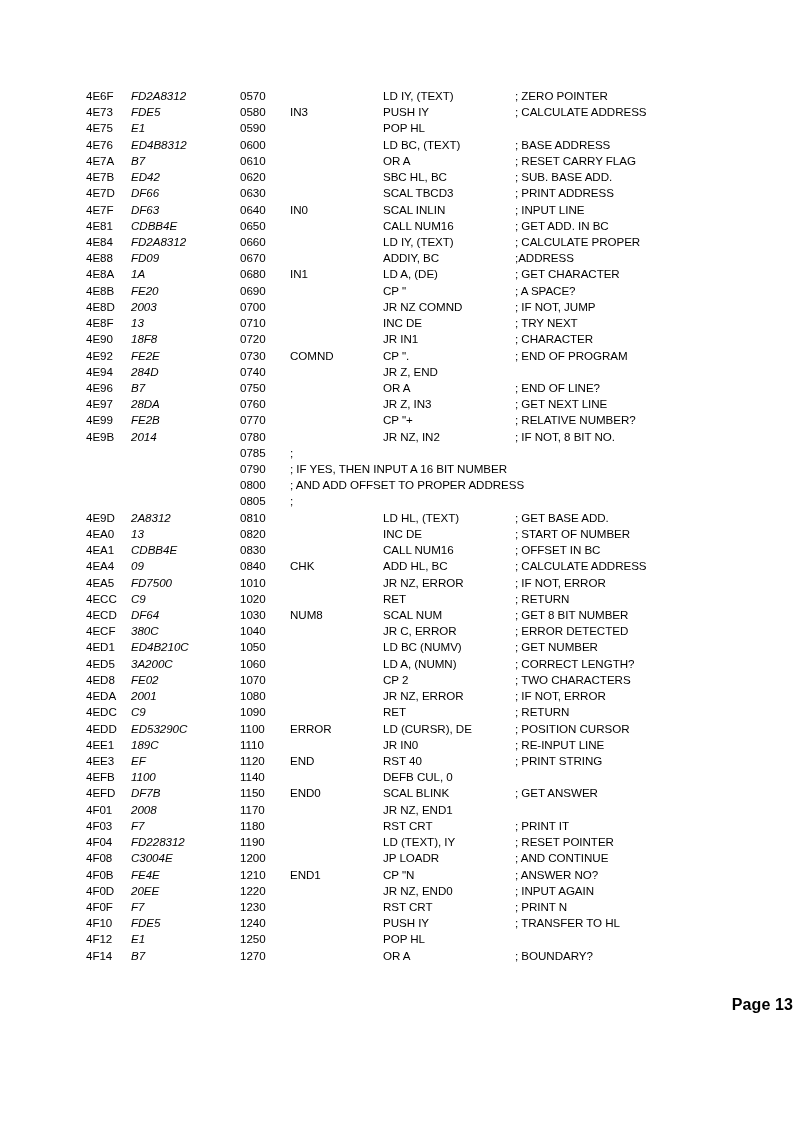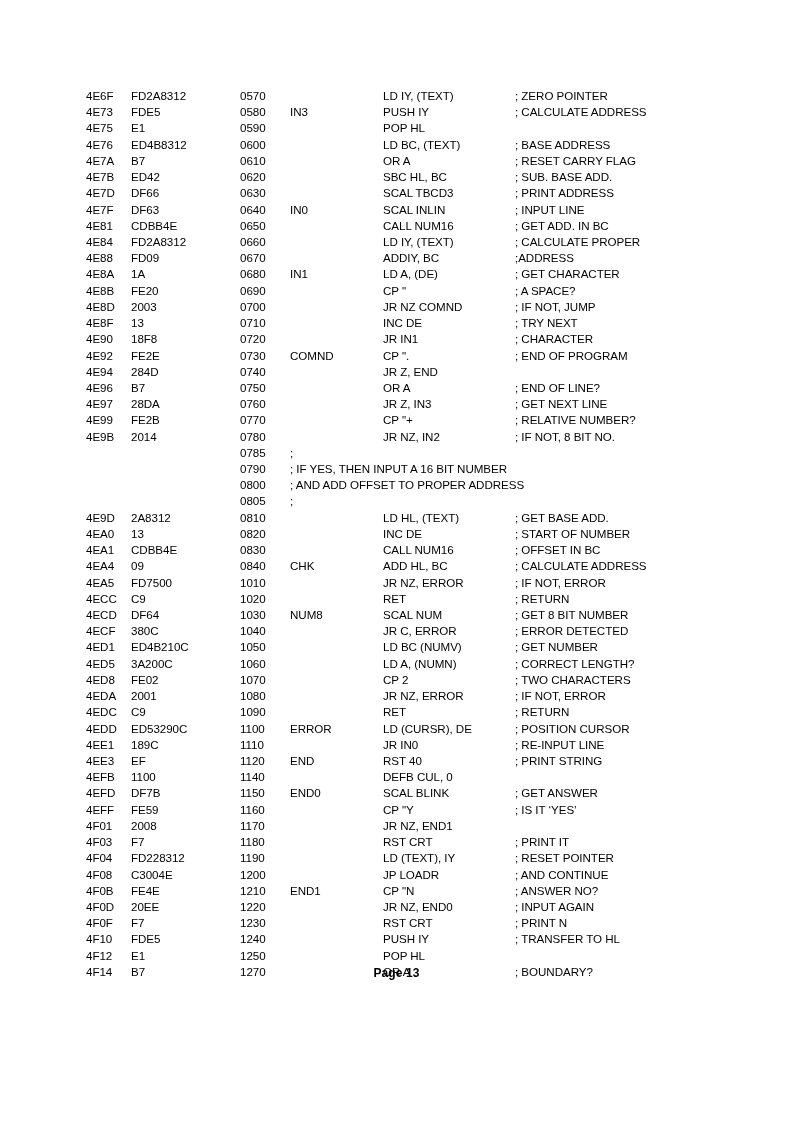--- a/index.html
+++ b/index.html
@@ -37,35 +37,35 @@
     white-space: nowrap;
     font-size: 11.6px;
     letter-spacing: -0.05px;
   }
   .line > span {
     position: absolute;
     top: 0;
     white-space: pre;
   }
   .c-addr   { left: 0px; }
-  .c-hex    { left: 45px; }
+  .c-hex    { left: 45px; font-style: italic; }
   .c-num    { left: 154px; }
   .c-label  { left: 204px; }
   .c-mnem   { left: 297px; }
   .c-cmt    { left: 429px; }
   
   .c-full   { left: 204px; }
 
   #footer {
     position: absolute;
     left: 0;
-    top: 966px;
+    top: 996px;
     width: 793px;
-    text-align: center;
-    font-size: 12px;
+    text-align: right;
+    font-size: 16px;
     font-weight: bold;
     letter-spacing: 0.1px;
   }
 </style>
 </head>
 <body>
 
 <div id="page">
 
   <div id="listing">
@@ -365,27 +365,20 @@
       </div>
       <div class="line">
         <span class="c-addr">4EFD</span>
         <span class="c-hex">DF7B</span>
         <span class="c-num">1150</span>
         <span class="c-label">END0</span>
         <span class="c-mnem">SCAL BLINK</span>
         <span class="c-cmt">; GET ANSWER</span>
       </div>
       <div class="line">
-        <span class="c-addr">4EFF</span>
-        <span class="c-hex">FE59</span>
-        <span class="c-num">1160</span>
-        <span class="c-mnem">CP "Y</span>
-        <span class="c-cmt">; IS IT ‘YES’</span>
-      </div>
-      <div class="line">
         <span class="c-addr">4F01</span>
         <span class="c-hex">2008</span>
         <span class="c-num">1170</span>
         <span class="c-mnem">JR NZ, END1</span>
       </div>
       <div class="line">
         <span class="c-addr">4F03</span>
         <span class="c-hex">F7</span>
         <span class="c-num">1180</span>
         <span class="c-mnem">RST CRT</span>

